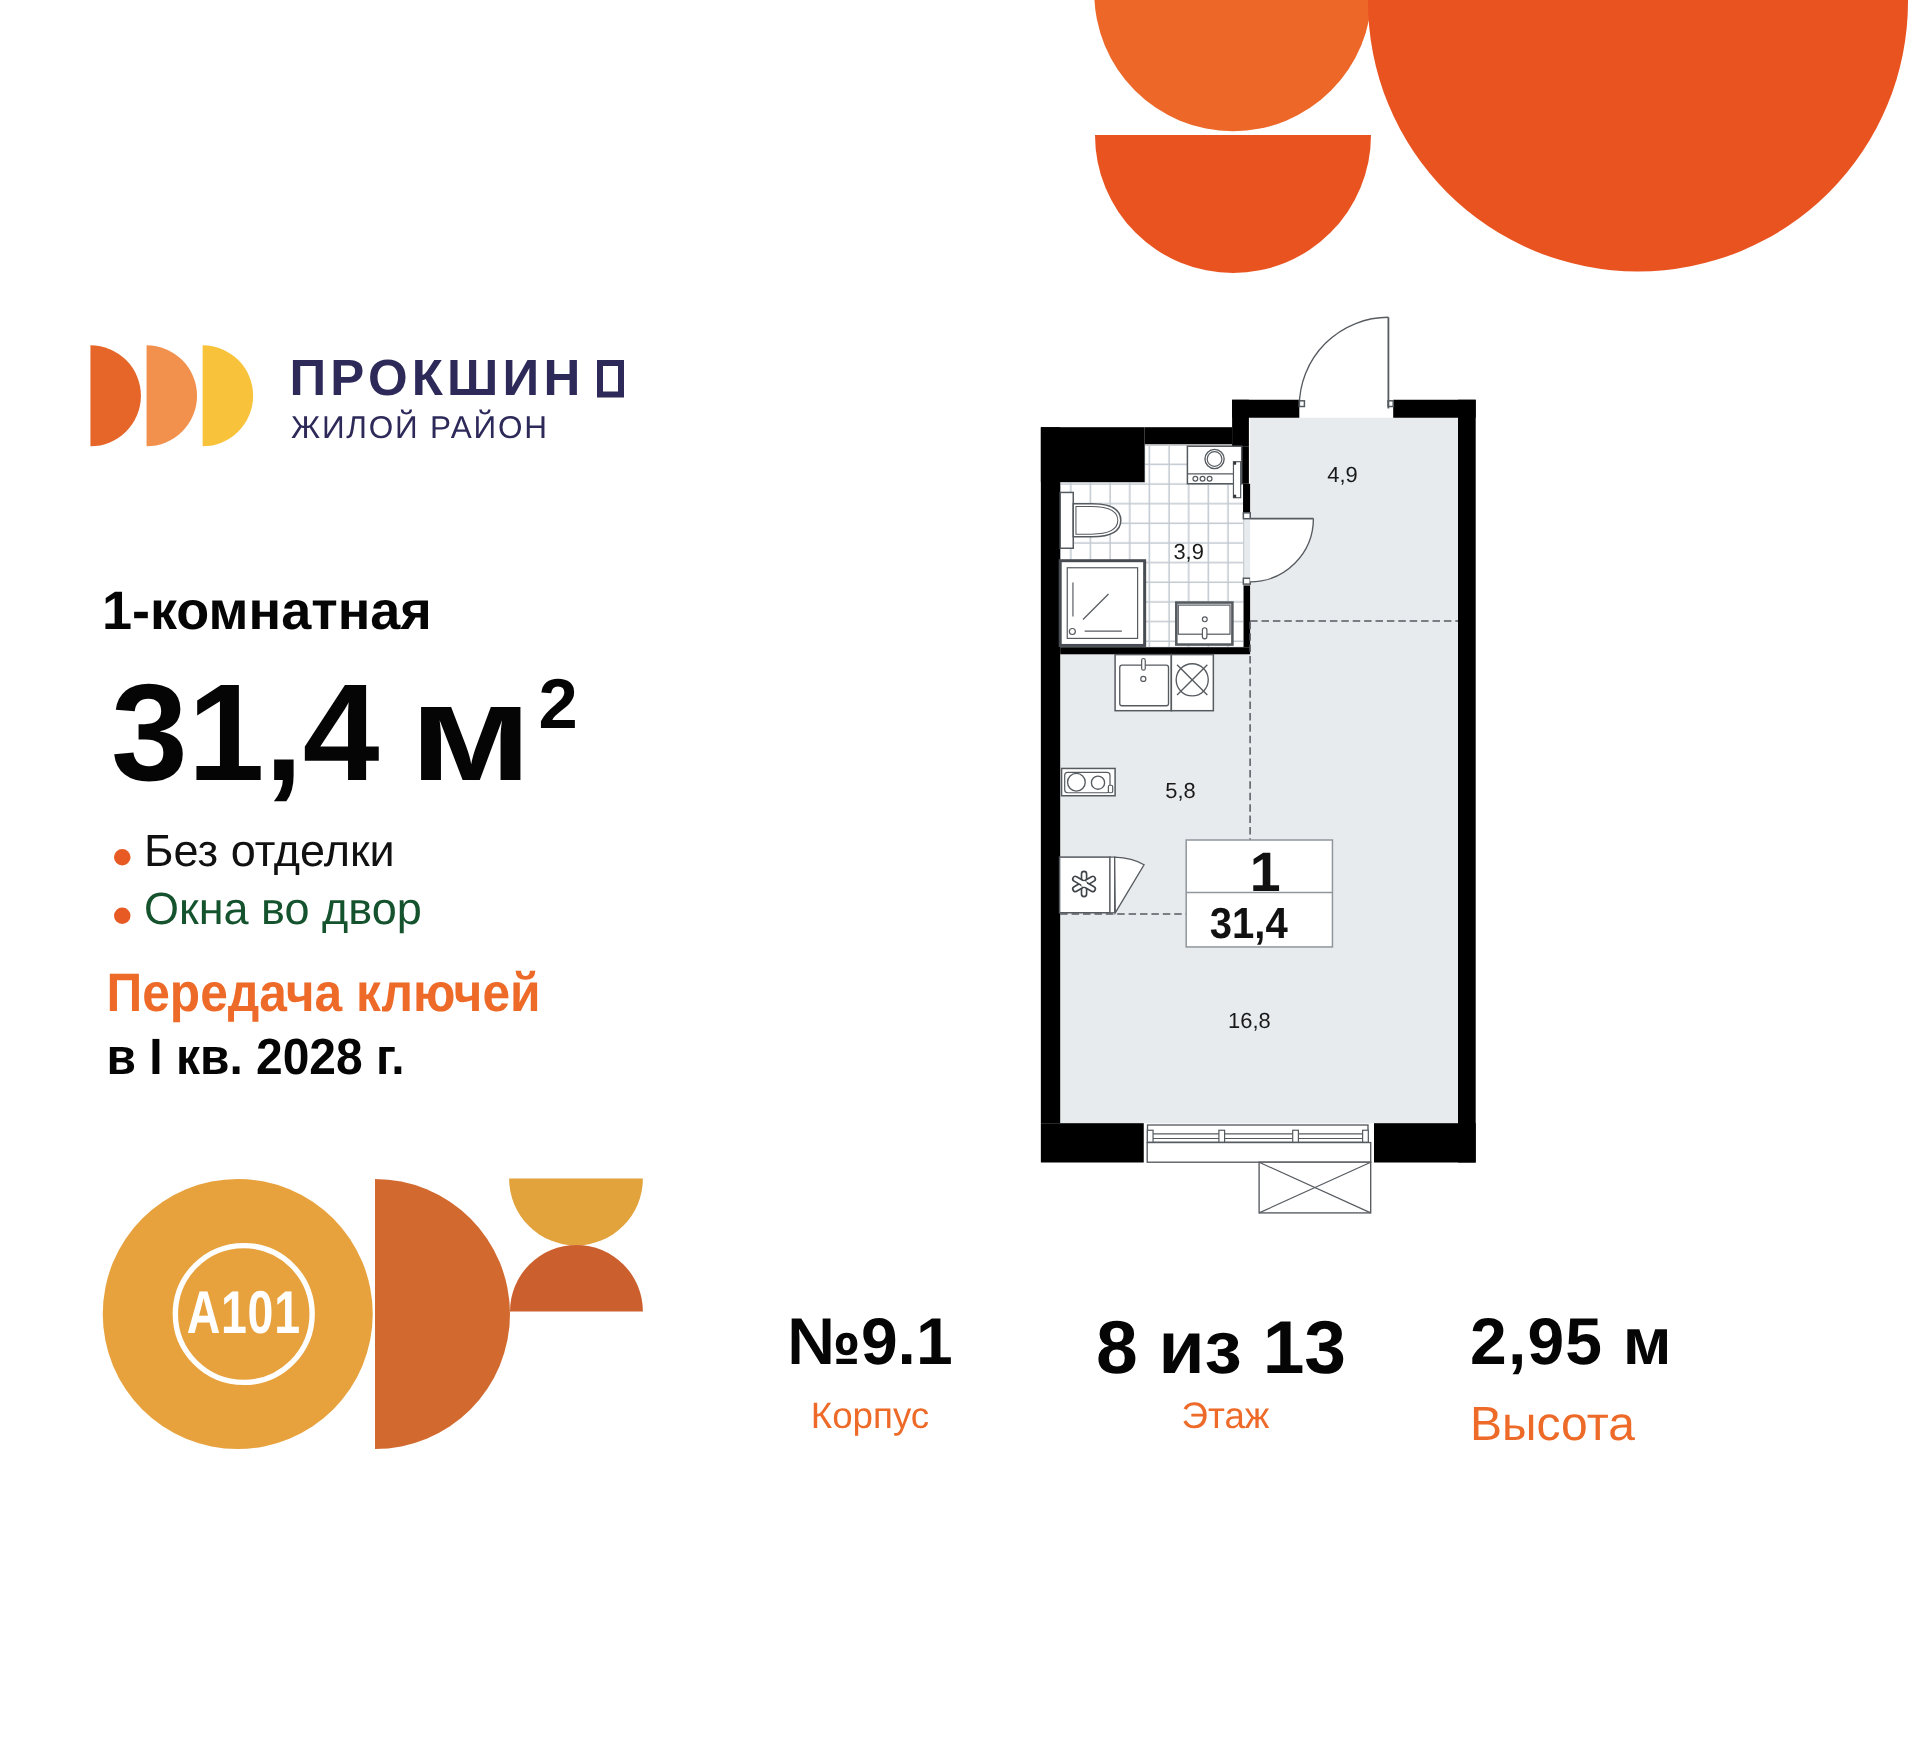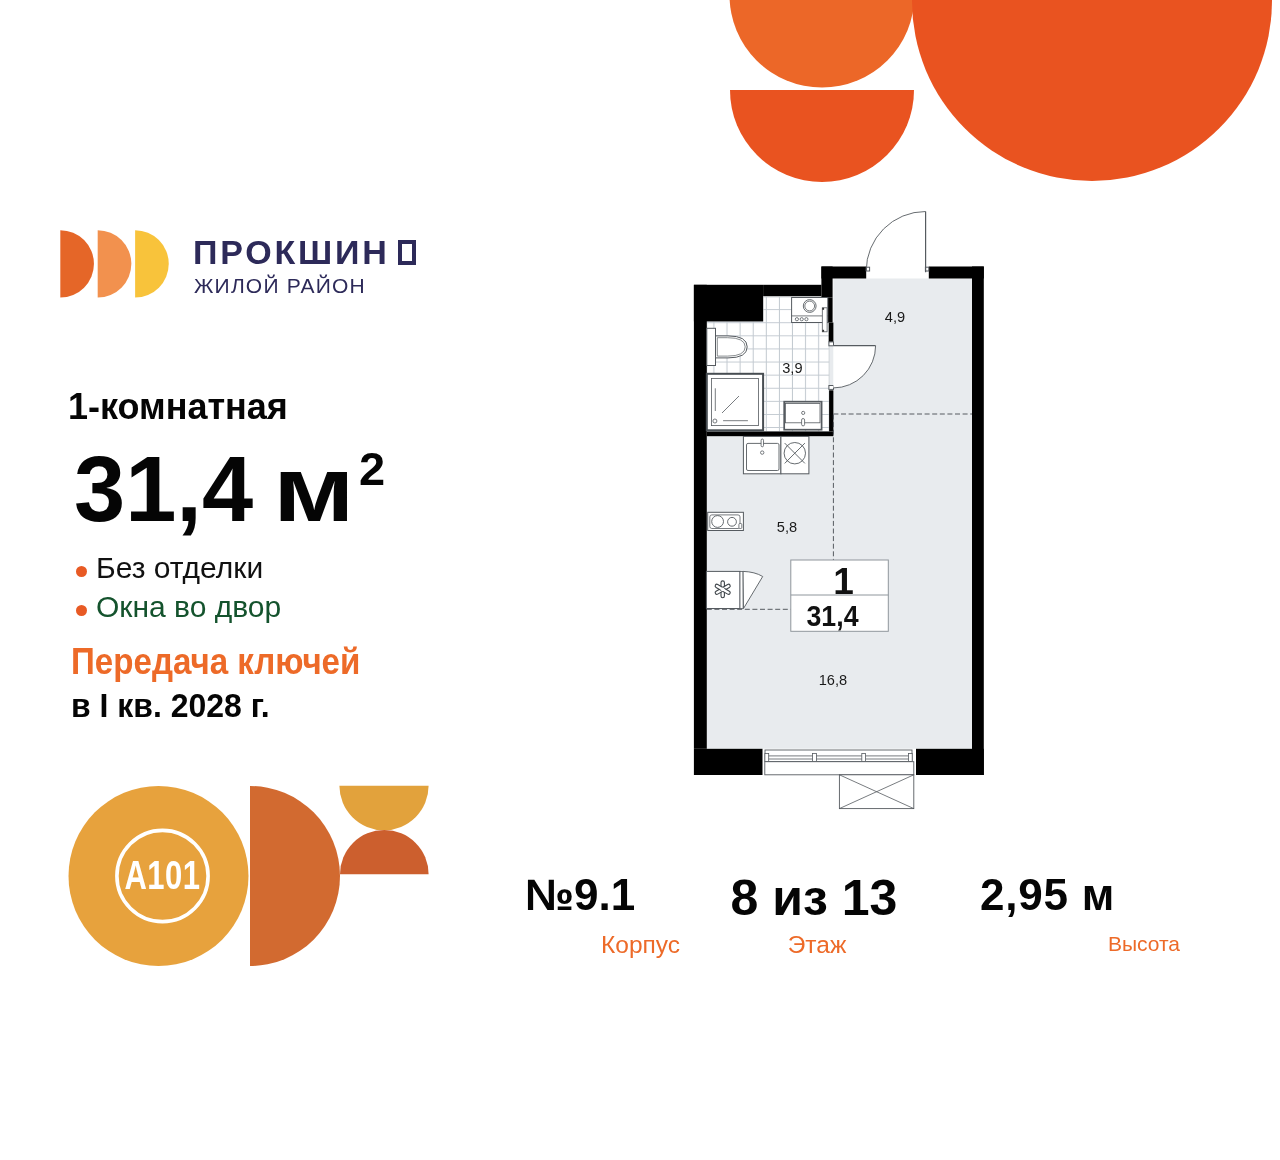--- a/index.html
+++ b/index.html
@@ -186,19 +186,19 @@
 
 <div class="abs" style="left:76px;top:566px;width:11px;height:11px;border-radius:50%;background:#E85A24"></div>
 <div class="abs" style="left:96px;top:553px;font-size:30px;line-height:1;color:#111">Без отделки</div>
 <div class="abs" style="left:76px;top:605px;width:11px;height:11px;border-radius:50%;background:#E85A24"></div>
 <div class="abs" style="left:96px;top:592px;font-size:30px;line-height:1;color:#14532d">Окна во двор</div>
 
 <div class="abs" style="left:71px;top:644px;font-size:36px;font-weight:bold;line-height:1;color:#ED6A28;transform:scaleX(.92);transform-origin:0 0">Передача ключей</div>
 <div class="abs" style="left:71px;top:688px;font-size:34px;font-weight:bold;line-height:1;color:#050505;transform:scaleX(.94);transform-origin:0 0">в I кв. 2028 г.</div>
 
 <div class="abs" style="left:480px;top:873px;width:200px;text-align:center;font-size:44px;font-weight:bold;line-height:1;color:#050505">№9.1</div>
-<div class="abs" style="left:480px;top:933px;width:200px;text-align:right;font-size:24.5px;line-height:1;color:#ED6A28">Корпус</div>
+<div class="abs" style="left:480px;top:933px;width:200px;text-align:center;font-size:24.5px;line-height:1;color:#ED6A28">Корпус</div>
 
 <div class="abs" style="left:714px;top:873px;width:200px;text-align:center;font-size:50px;font-weight:bold;line-height:1;color:#050505">8 из 13</div>
 <div class="abs" style="left:717px;top:933px;width:200px;text-align:center;font-size:24.5px;line-height:1;color:#ED6A28">Этаж</div>
 
 <div class="abs" style="left:980px;top:873px;width:200px;font-size:44px;font-weight:bold;line-height:1;color:#050505;letter-spacing:0.8px">2,95 м</div>
-<div class="abs" style="left:980px;top:933px;width:200px;text-align:right;font-size:21px;line-height:1;color:#ED6A28">Высота</div>
+<div class="abs" style="left:980px;top:933px;width:200px;text-align:left;font-size:32px;line-height:1;color:#ED6A28">Высота</div>
 
 </body></html>

